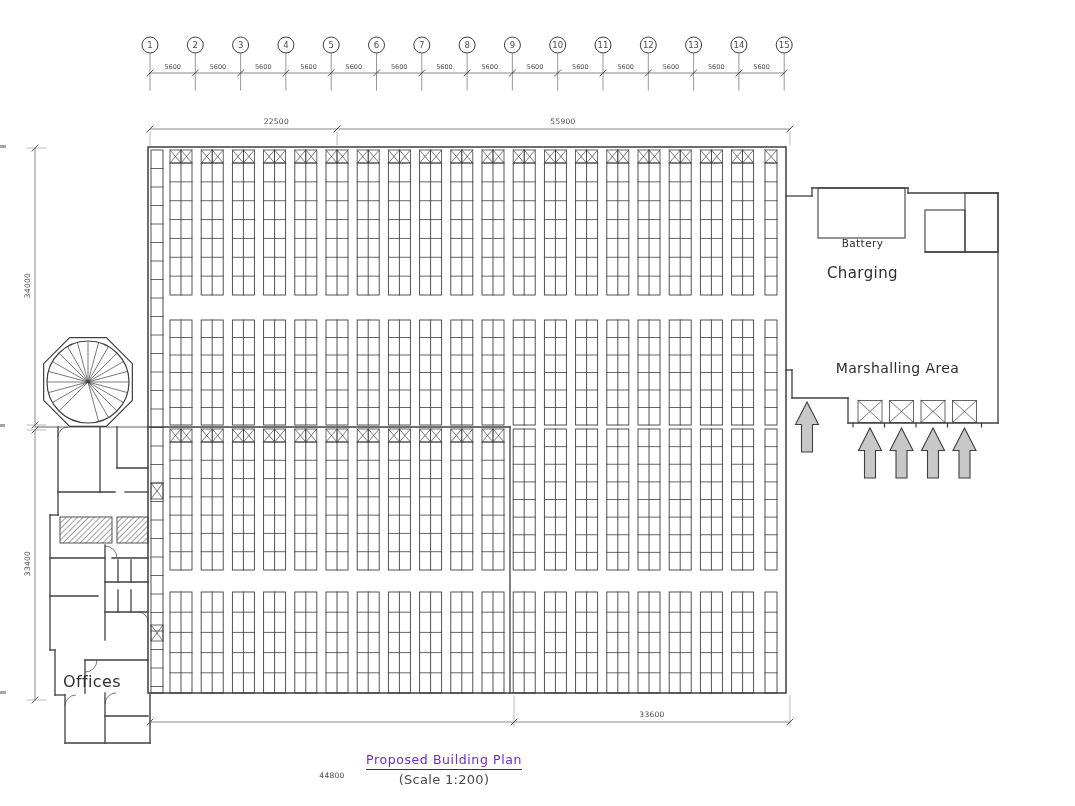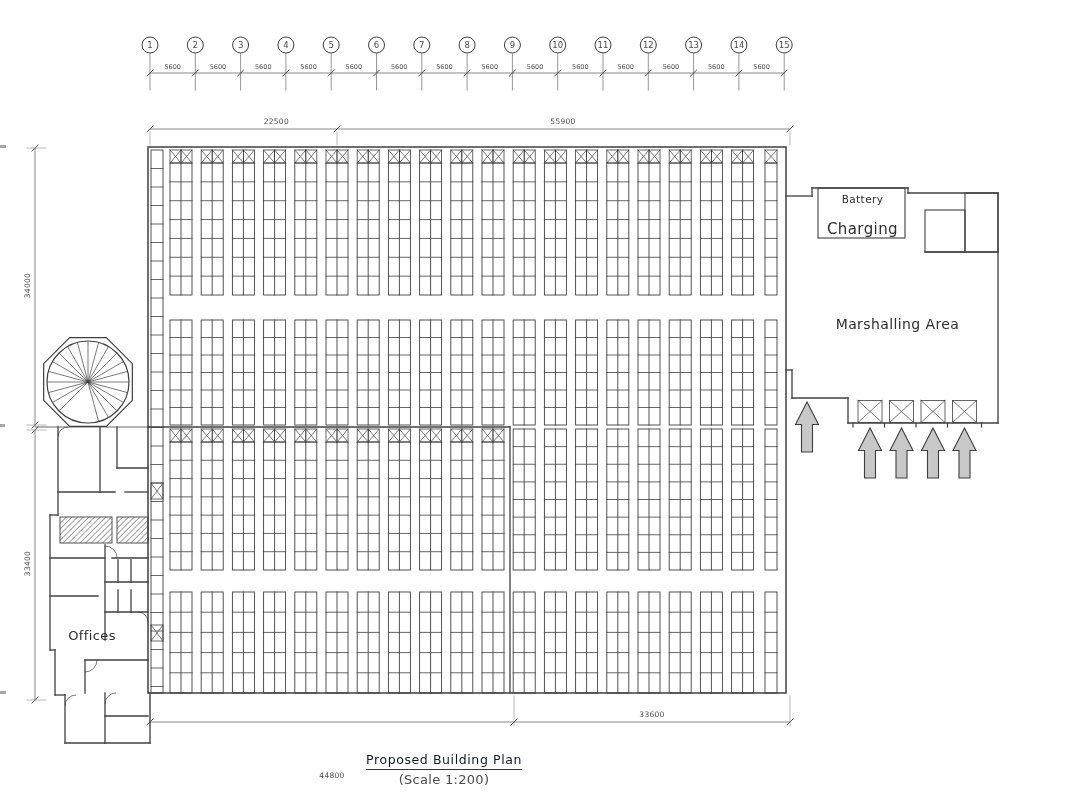--- a/index.html
+++ b/index.html
@@ -5,34 +5,34 @@
   html,body{margin:0;padding:0;background:#ffffff;}
   .canvas{
     position:relative;
     width:1075px;height:806px;
     background:#ffffff;
     font-family:"DejaVu Sans", sans-serif;
     color:#333;
     overflow:hidden;
   }
   .canvas svg{position:absolute;left:0;top:0;}
-  .lbl{position:absolute;text-align:center;color:#2e2e2e;letter-spacing:.4px;white-space:nowrap;}
+  .lbl{position:absolute;text-align:center;color:#2e2e2e;letter-spacing:.4px;white-space:nowrap;margin-top:44px;}
   .lbl-battery1{left:800px;top:193px;width:125px;font-size:10.5px;}
   .lbl-battery2{left:800px;top:220px;width:125px;font-size:15px;}
   .lbl-marshalling{left:825px;top:316px;width:145px;font-size:14px;}
-  .lbl-offices{left:62px;top:628px;width:60px;font-size:13px;}
+  .lbl-offices{left:62px;top:628px;width:60px;font-size:16px;}
   .dim{position:absolute;font-size:7.5px;color:#4a4a4a;text-align:center;letter-spacing:.3px;}
   .dim-t1{left:199px;top:117px;width:90px;text-align:right;}
   .dim-t2{left:518px;top:117px;width:90px;text-align:center;}
   .dim-b1{left:287px;top:735px;width:90px;margin-top:36px;}
   .dim-b2{left:607px;top:710px;width:90px;}
   .dim-l1{left:-18px;top:281px;width:90px;transform:rotate(-90deg);}
   .dim-l2{left:-18px;top:559px;width:90px;transform:rotate(-90deg);}
   .title-block{position:absolute;left:319px;top:749px;width:250px;text-align:center;}
-  .title-main{display:inline-block;font-size:12.5px;color:#0f172a;letter-spacing:.6px;
+  .title-main{display:inline-block;font-size:12.5px;color:#6d28d9;letter-spacing:.6px;
               border-bottom:1.2px solid #333;padding-bottom:2px;}
   .title-scale{font-size:13px;color:#4a4a4a;margin-top:2px;letter-spacing:.3px;}
 </style>
 </head>
 <body>
 
 <div class="canvas">
   <svg id="plan-svg" width="1075" height="806" viewBox="0 0 1075 806">
       <defs>
         <pattern id="hatch" width="4" height="4" patternUnits="userSpaceOnUse" patternTransform="rotate(45)">

